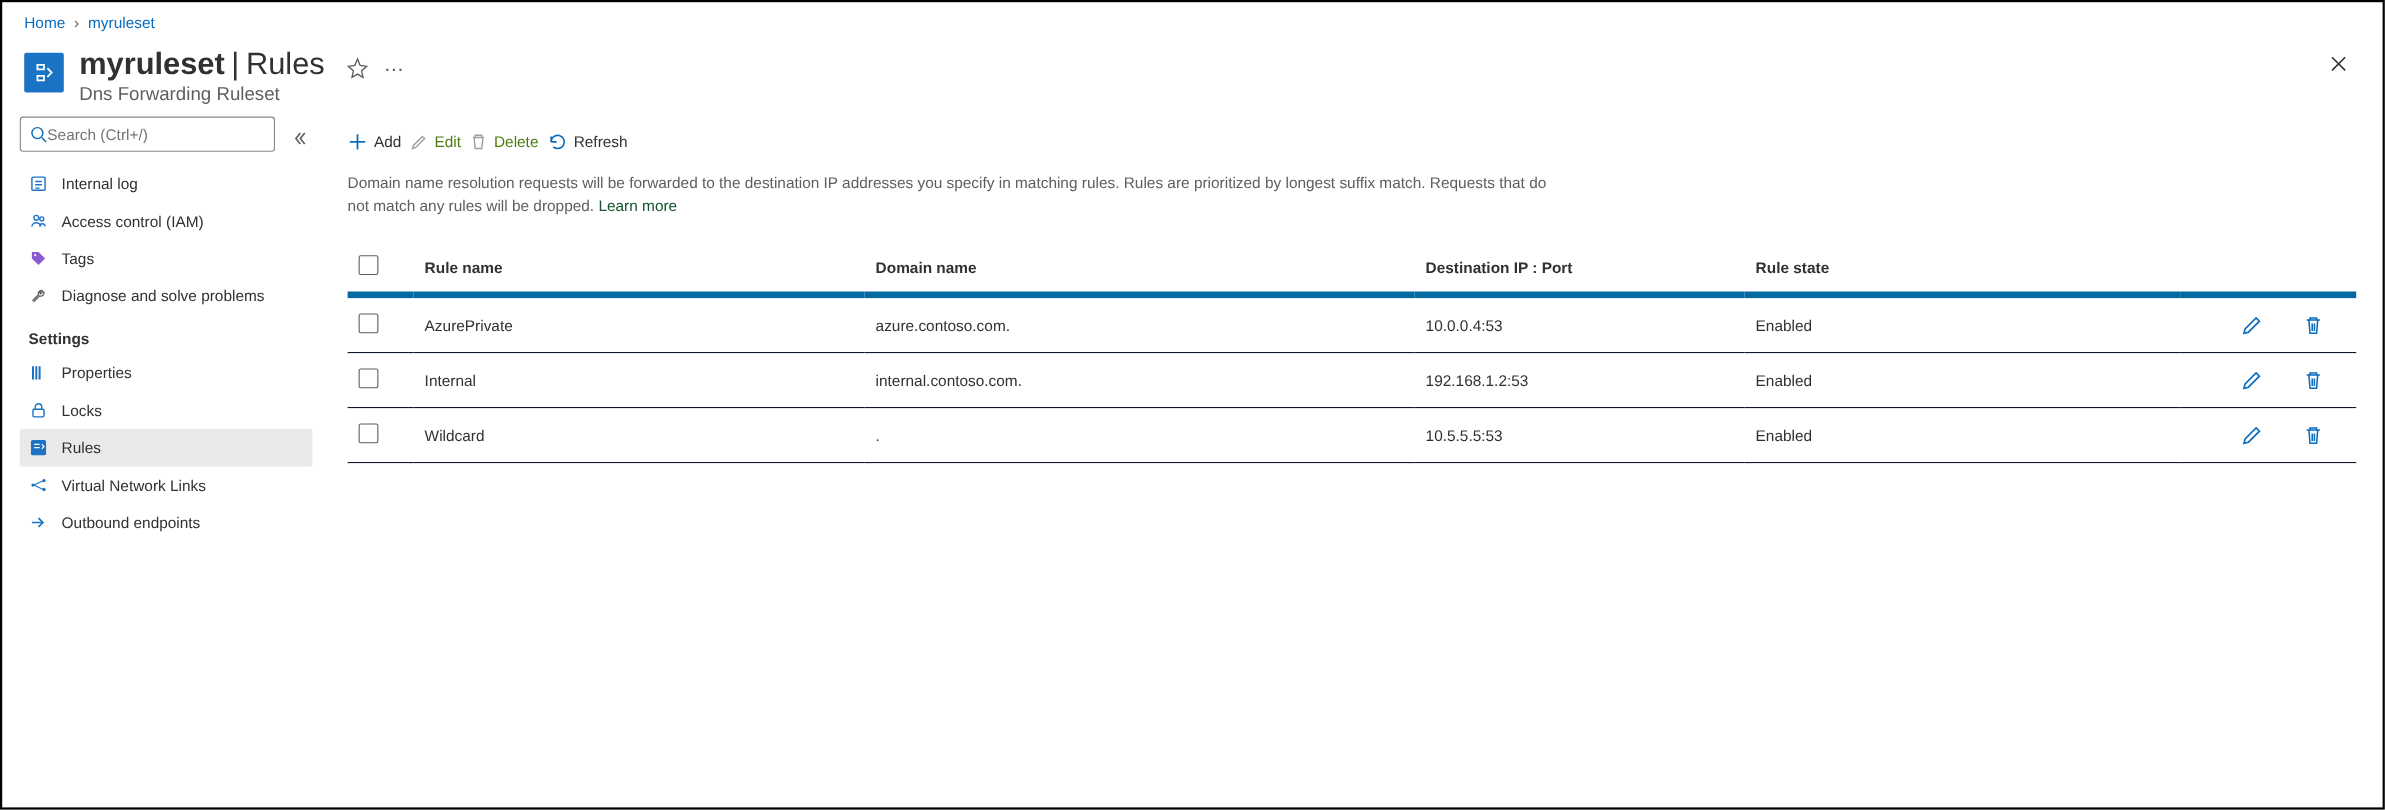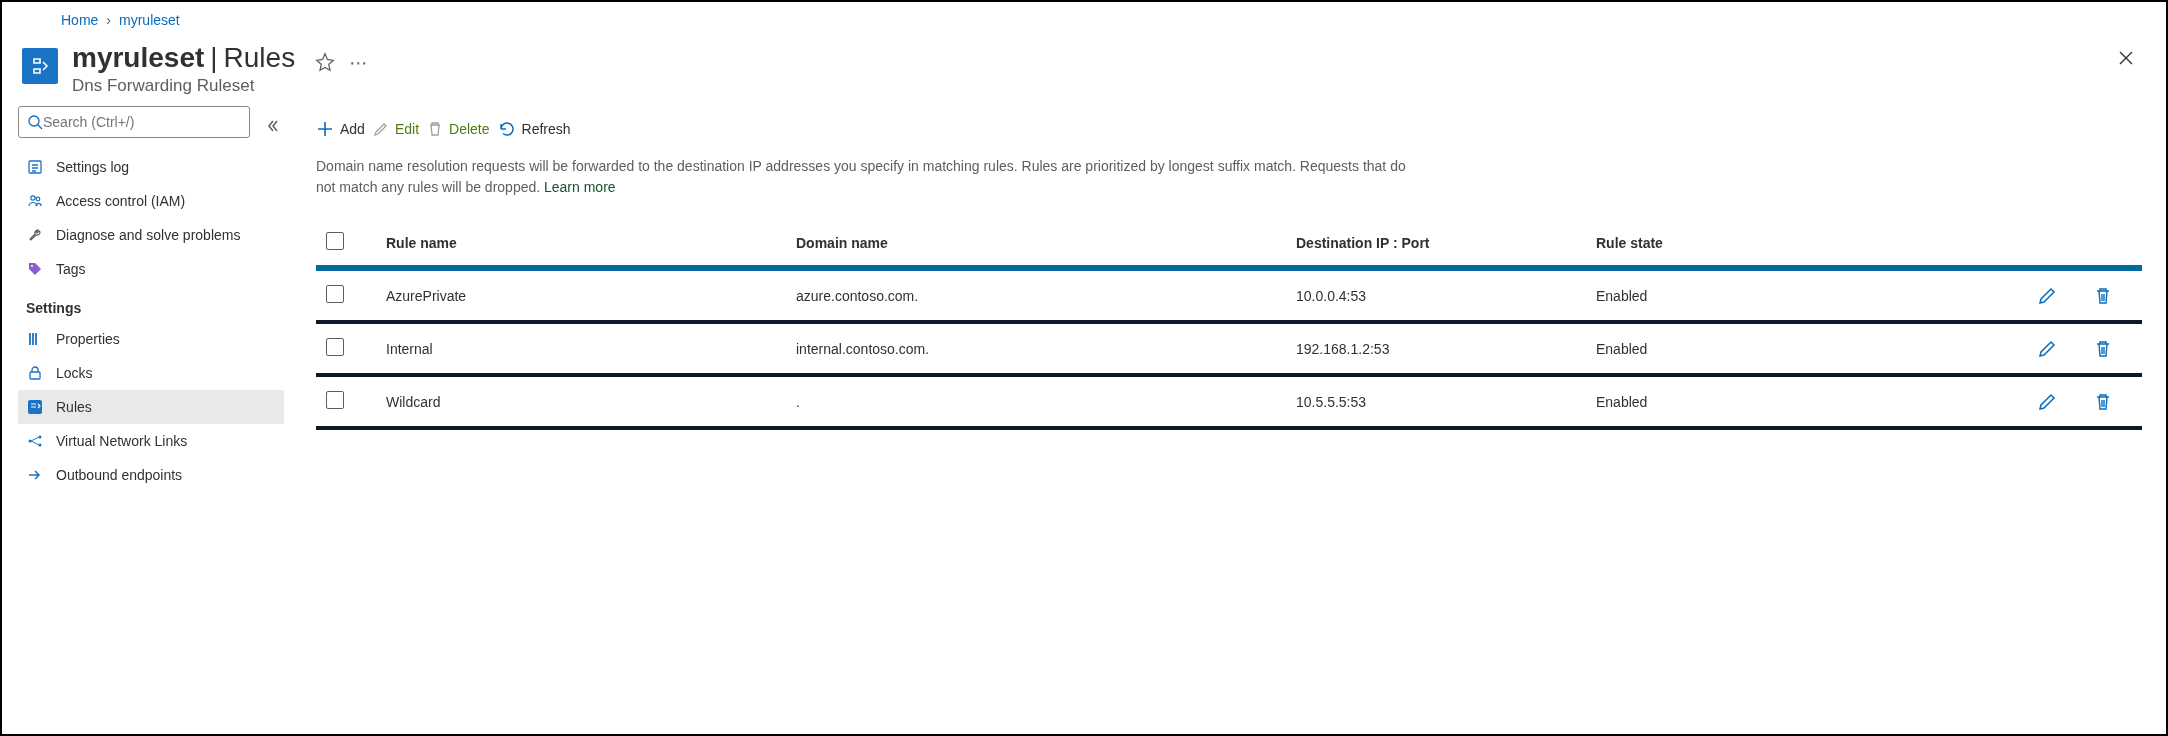--- a/index.html
+++ b/index.html
@@ -1,17 +1,17 @@
 <!DOCTYPE html>
 <html><head>
 <meta charset="utf-8">
 <style>
   * { box-sizing: border-box; margin: 0; padding: 0; font-family: "Segoe UI", Arial, sans-serif; }
   body { background: #fff; color: #323130; font-size: 14px; width: 2168px; height: 736px; border: 2px solid #000; }
-  .breadcrumb { display: flex; align-items: flex-start; gap: 8px; padding: 10px 20px; font-size: 14px; margin-left: 39px; }
+  .breadcrumb { display: flex; align-items: flex-start; gap: 8px; padding: 10px 20px; font-size: 14px; }
   .breadcrumb a { color: #0a6cbd; text-decoration: none; }
   .breadcrumb .sep { color: #605e5c; }
   .header { display: flex; align-items: flex-start; padding: 4px 20px 10px 20px; }
   .header-icon { width:36px; height:36px; background:#1b73c5; border-radius:2px; display:flex; align-items:center; justify-content:center; margin-right:14px; margin-top:6px; }
   .header-title { font-size: 28px; font-weight:600; display:flex; align-items:center; gap:6px; }
   .header-sub { font-size:17px; color:#605e5c; margin-top:2px; }
   .header-star { margin-left:20px; margin-top:10px; color:#605e5c; cursor:pointer; }
   .header-more { margin-left:14px; margin-top:10px; color:#605e5c; cursor:pointer; font-size:18px; }
   .header-close { margin-left:auto; margin-top:6px; margin-right:10px; cursor:pointer; color:#323130; }
   .layout { display:flex; height: calc(100% - 100px); }
@@ -28,21 +28,21 @@
   .main { flex:1; padding: 4px 24px 0 24px; }
   .toolbar { display:flex; align-items:center; gap:8px; padding:10px 0 18px 0; }
   .tool-btn { display:flex; align-items:center; gap:6px; cursor:pointer; color:#323130; }
   .tool-btn.disabled { color:#4d7c0f; cursor:default; }
   .tool-btn .i { color:#0a6cbd; }
   .tool-btn.disabled .i { color:#a19f9d; }
   .description { color:#605e5c; line-height:1.5; max-width:1100px; }
   .description a { color:#14532d; text-decoration:none; }
   .table { width:100%; margin-top:22px; border-collapse:collapse; }
   .table th { text-align:left; font-weight:600; padding:12px 10px; border-bottom:6px solid #0369a1; }
-  .table td { padding:14px 10px; border-bottom:4px solid #0f172a; }
+  .table td { padding:14px 10px; border-bottom:1px solid #0f172a; }
   .chk { width:18px; height:18px; border:1.5px solid #605e5c; border-radius:2px; display:inline-block; cursor:pointer; }
   .row-actions { display:flex; gap:38px; justify-content:flex-end; padding-right:20px; }
   .row-actions .icon { color:#0a6cbd; cursor:pointer; }
   .light { font-weight:400; }
   svg { display:block; }
 </style>
 </head>
 <body>
 
 <div class="breadcrumb">
@@ -97,48 +97,48 @@
     </div>
 
     <div class="nav">
       <div class="nav-item">
         <span class="icon">
             <svg width="16" height="16" viewBox="0 0 16 16">
               <rect x="2" y="2" width="12" height="12" rx="1" fill="none" stroke="#1b73c5" stroke-width="1.3"></rect>
               <path d="M5 6h6M5 9h6M5 12h4" stroke="#1b73c5" stroke-width="1.3"></path>
             </svg>
           </span>
-        <span>Settings log</span>
+        <span>Internal log</span>
       </div>
       <div class="nav-item">
         <span class="icon">
             <svg width="16" height="16" viewBox="0 0 16 16">
               <circle cx="6" cy="5" r="2.2" fill="none" stroke="#1b73c5" stroke-width="1.2"></circle>
               <circle cx="11" cy="6" r="1.8" fill="none" stroke="#1b73c5" stroke-width="1.2"></circle>
               <path d="M2 13c0-2 2-3.5 4-3.5s4 1.5 4 3.5M9 13c0-1.5 1.2-2.6 2.5-2.6s2.5 1.1 2.5 2.6" fill="none" stroke="#1b73c5" stroke-width="1.2"></path>
             </svg>
           </span>
         <span>Access control (IAM)</span>
       </div>
       <div class="nav-item">
         <span class="icon">
             <svg width="16" height="16" viewBox="0 0 16 16">
-              <path d="M13 5a3 3 0 0 1-4 3L4 13l-1-1 5-5a3 3 0 0 1 3-4l-2 2 1 1 2-2a3 3 0 0 1 1 1z" fill="none" stroke="#605e5c" stroke-width="1.2"></path>
-            </svg>
-          </span>
-        <span>Diagnose and solve problems</span>
-      </div>
-      <div class="nav-item">
-        <span class="icon">
-            <svg width="16" height="16" viewBox="0 0 16 16">
               <path d="M2 2h6l6 6-6 6-6-6z" fill="#8d5bd1"></path>
               <circle cx="5" cy="5" r="1" fill="#fff"></circle>
             </svg>
           </span>
         <span>Tags</span>
+      </div>
+      <div class="nav-item">
+        <span class="icon">
+            <svg width="16" height="16" viewBox="0 0 16 16">
+              <path d="M13 5a3 3 0 0 1-4 3L4 13l-1-1 5-5a3 3 0 0 1 3-4l-2 2 1 1 2-2a3 3 0 0 1 1 1z" fill="none" stroke="#605e5c" stroke-width="1.2"></path>
+            </svg>
+          </span>
+        <span>Diagnose and solve problems</span>
       </div>
 
       <div class="nav-section">Settings</div>
 
       <div class="nav-item">
         <span class="icon">
             <svg width="16" height="16" viewBox="0 0 16 16">
               <path d="M3 2v12M6 2v12M9 2v12" stroke="#1b73c5" stroke-width="1.8"></path>
             </svg>
           </span>

